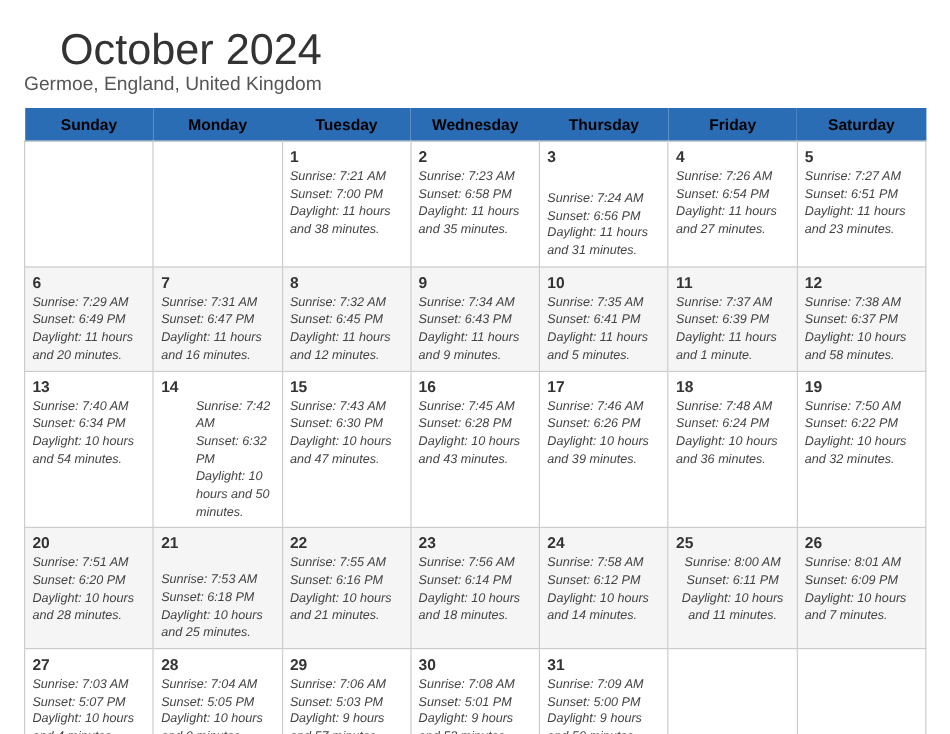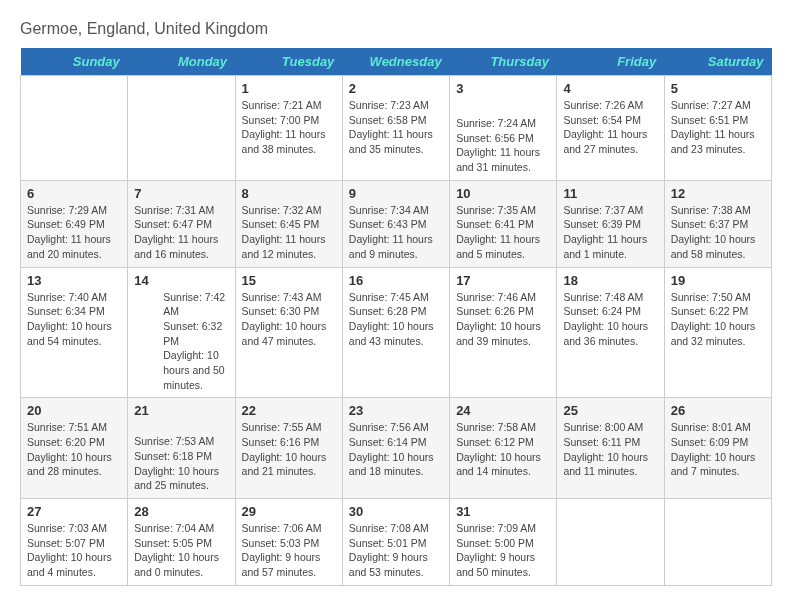--- a/index.html
+++ b/index.html
@@ -59,61 +59,62 @@
       font-size: 16px;
       color: #555;
     }
     table {
       width: 100%;
       border-collapse: collapse;
       table-layout: fixed;
     }
     th {
       background-color: #2a6db5;
-      color: #5eead4;
-      text-align: right;
+      color: #000000;
+      text-align: center;
       padding: 6px 8px;
       font-size: 13px;
       font-weight: bold;
-      font-style: italic;
     }
     td {
       border: 1px solid #ccc;
       vertical-align: top;
       padding: 5px 6px;
       font-size: 11px;
       color: #333;
       height: 80px;
     }
     .day-num {
       font-size: 13px;
       font-weight: bold;
       display: block;
       margin-bottom: 2px;
     }
     .day-info {
       font-size: 10.5px;
       line-height: 1.4;
       color: #444;
+      font-style: italic;
     }
     tr:nth-child(even) td {
       background-color: #f5f5f5;
     }
     tr:nth-child(odd) td {
       background-color: #fff;
     }
     .empty-cell {
       background-color: #fff !important;
     }
   </style>
 </head>
 <body>
 
 <div class="header">
   <div class="title-section">
+    <div class="month-title">October 2024</div>
     <div class="location">Germoe, England, United Kingdom</div>
   </div>
 </div>
 
 <table>
   <thead>
     <tr>
     <th>Sunday</th>
         <th>Monday</th>
         <th>Tuesday</th>
@@ -272,21 +273,21 @@
 Daylight: 10 hours and 18 minutes.</div>
         </td>
         <td>
           <span class="day-num">24</span>
           <div class="day-info" style="white-space: pre-line;">Sunrise: 7:58 AM
 Sunset: 6:12 PM
 Daylight: 10 hours and 14 minutes.</div>
         </td>
         <td>
           <span class="day-num">25</span>
-          <div class="day-info" style="white-space: pre-line;">Sunrise: 8:00 AM
+          <div class="day-info" style="white-space: pre-line; text-align: center;">Sunrise: 8:00 AM
 Sunset: 6:11 PM
 Daylight: 10 hours and 11 minutes.</div>
         </td>
         <td>
           <span class="day-num">26</span>
           <div class="day-info" style="white-space: pre-line;">Sunrise: 8:01 AM
 Sunset: 6:09 PM
 Daylight: 10 hours and 7 minutes.</div>
         </td>
       </tr>

